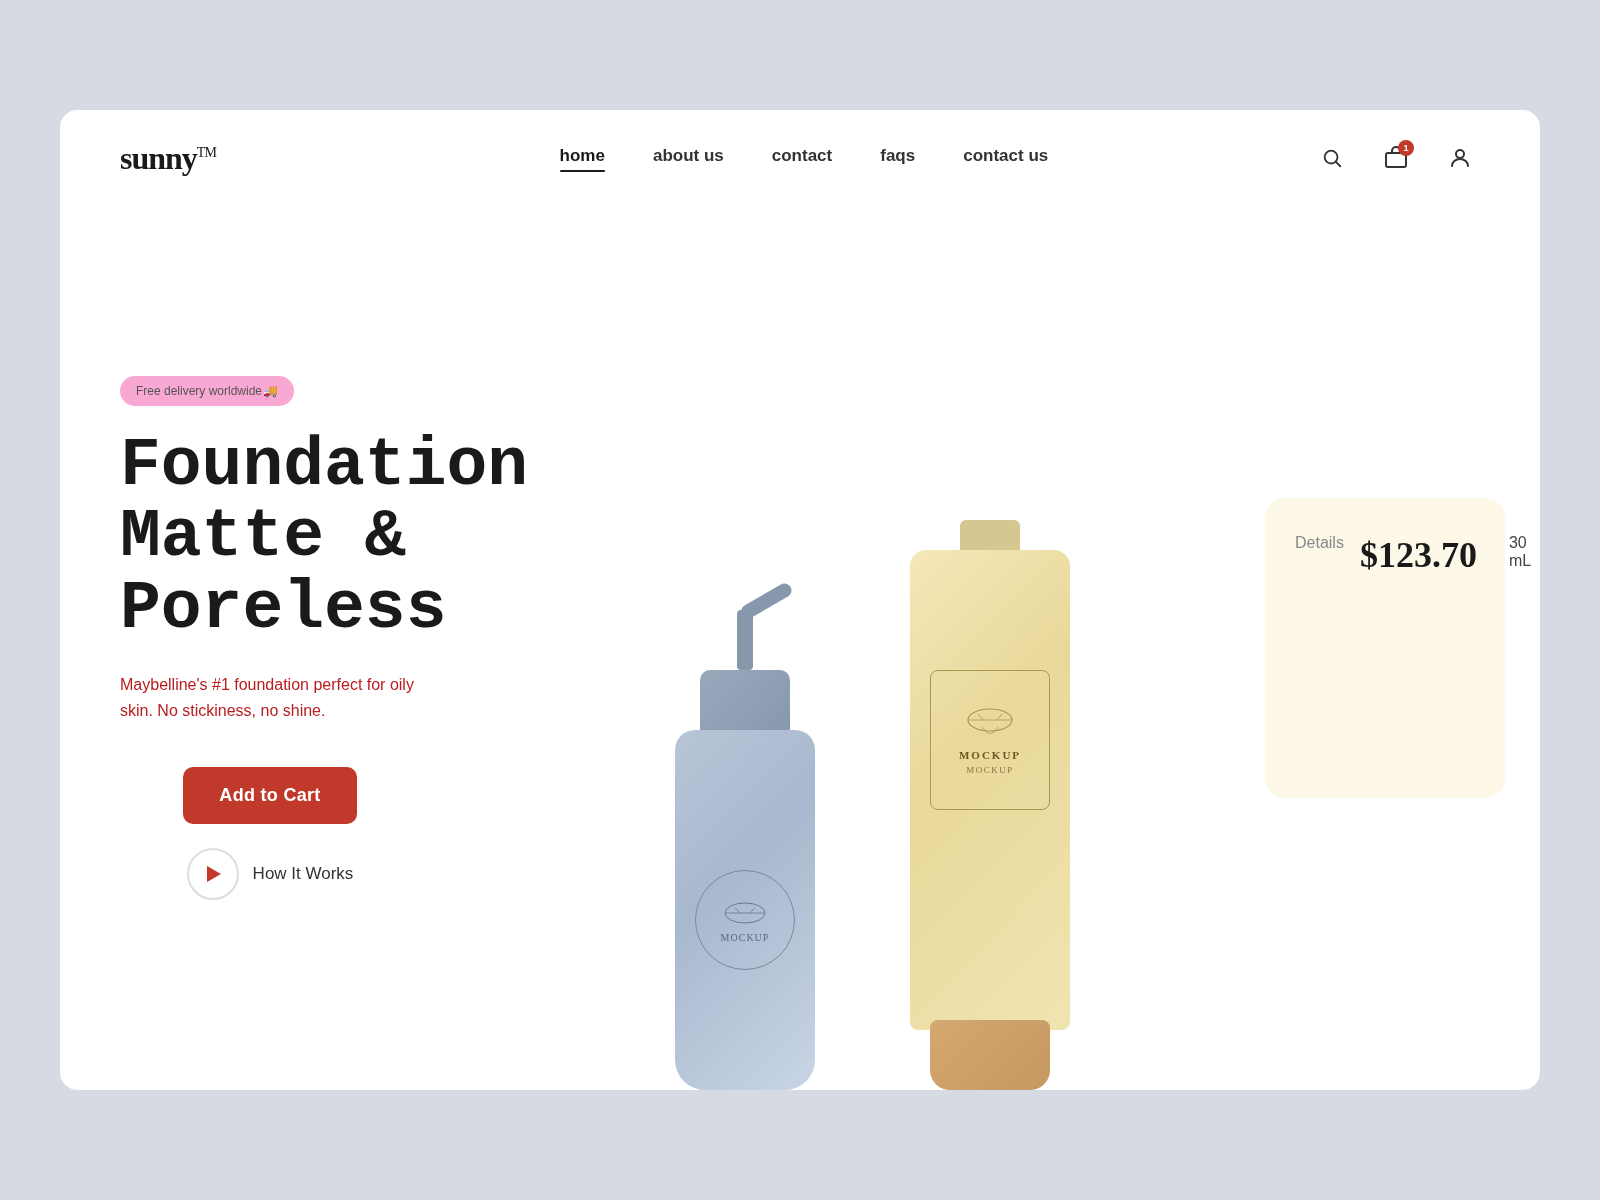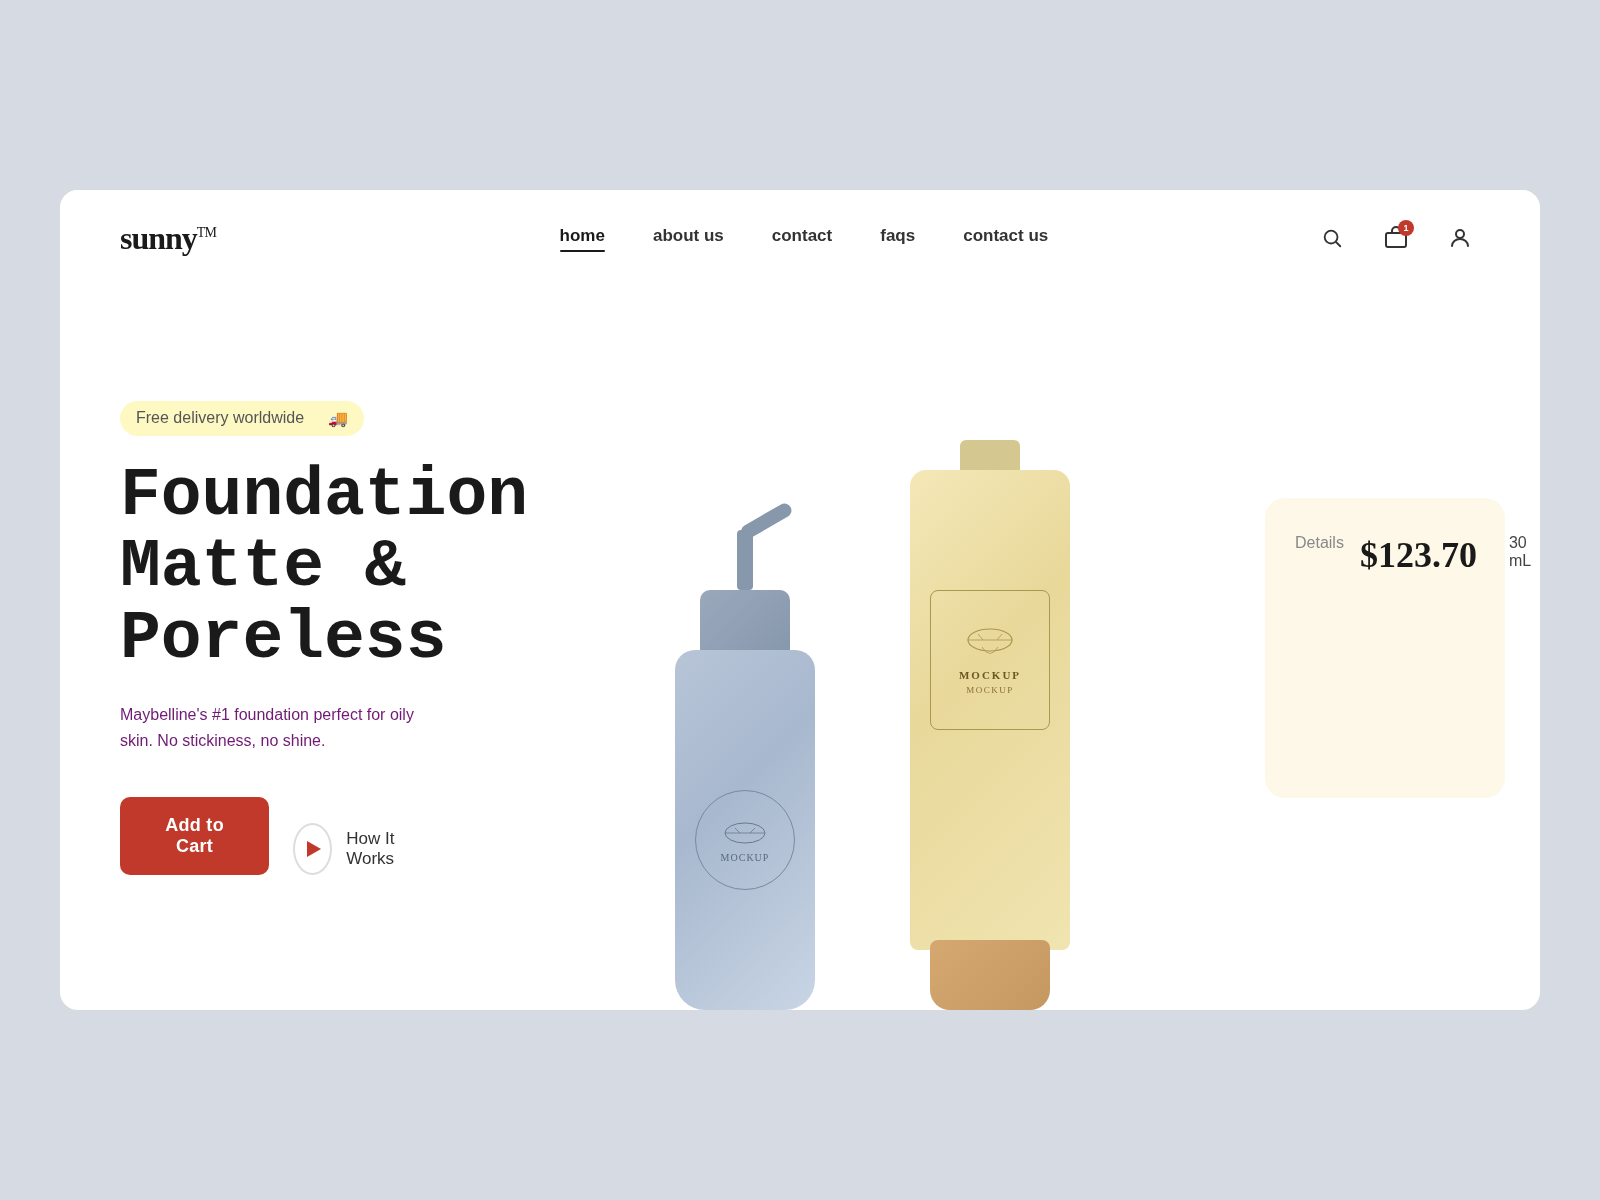--- a/index.html
+++ b/index.html
@@ -6,21 +6,21 @@
     body {
       background: #d6dae3;
       display: flex;
       justify-content: center;
       align-items: center;
       min-height: 100vh;
       font-family: 'Georgia', serif;
     }
     .page-wrapper {
       width: 1480px;
-      height: 820px;
+      height: 980px;
       background: #ffffff;
       border-radius: 18px;
       overflow: hidden;
       position: relative;
       display: flex;
       flex-direction: column;
     }
 
     
     .header {
@@ -120,50 +120,51 @@
       padding: 40px 60px 60px 60px;
       display: flex;
       flex-direction: column;
       justify-content: center;
       position: relative;
       z-index: 2;
     }
     .delivery-badge {
       display: inline-flex;
       align-items: center;
-      gap: 24px;
-      background: #fef9c3;
+      gap: 1px;
+      background: #f9a8d4;
       border-radius: 20px;
       padding: 8px 16px;
-      font-size: 16px;
+      font-size: 12px;
       color: #555;
       font-family: Arial, sans-serif;
       margin-bottom: 24px;
       width: fit-content;
     }
     .hero-title {
       font-size: 68px;
       font-weight: 900;
       color: #1a1a1a;
       line-height: 1.05;
       margin-bottom: 28px;
       font-family: Liberation Mono, monospace;
     }
     .hero-desc {
       font-size: 16px;
-      color: #701a75;
+      color: #b91c1c;
       line-height: 1.6;
       margin-bottom: 44px;
       font-family: Arial, sans-serif;
       max-width: 320px;
     }
     .cta-row {
       display: flex;
-      align-items: flex-end;
+      align-items: center;
       gap: 24px;
+      flex-direction: column;
     }
     .add-to-cart-btn {
       background: #c0392b;
       color: #fff;
       border: none;
       padding: 18px 36px;
       border-radius: 10px;
       font-size: 18px;
       font-weight: 600;
       cursor: pointer;

